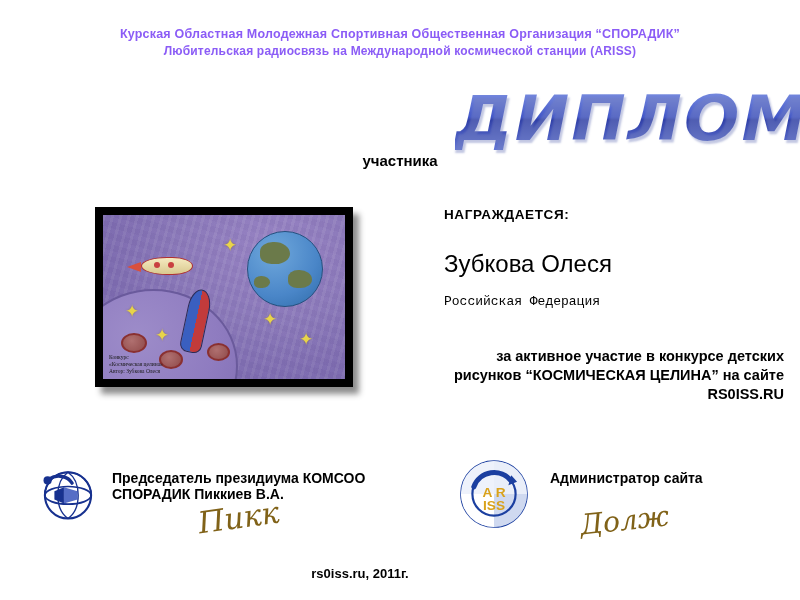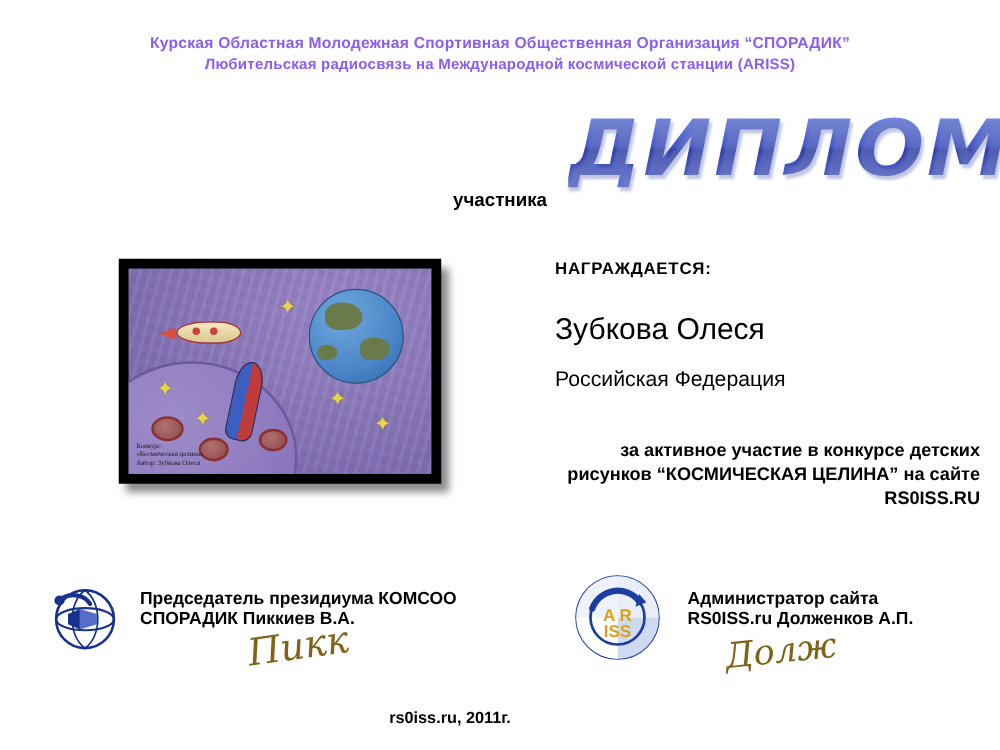--- a/index.html
+++ b/index.html
@@ -201,22 +201,23 @@
     color: #000;
     letter-spacing: 0.6px;
   }
   .award-name {
     margin-top: 28px;
     font-size: 24px;
     color: #000;
   }
   .award-country {
     margin-top: 16px;
-    font-size: 17px;
-    color: #000;
+    font-size: 13px;
+    color: #000;
+    font-family: Liberation Mono, monospace;
   }
   .award-reason {
     margin-top: 38px;
     font-size: 14.5px;
     font-weight: bold;
     line-height: 19px;
     color: #000;
     text-align: right;
   }
 
@@ -382,20 +383,19 @@
       <path d="M50 50 L50 96 A46 46 0 0 1 4 50 Z" fill="#ffffff"></path>
       <path d="M50 50 L4 50 A46 46 0 0 1 50 4 Z" fill="#eef2fb"></path>
       <circle cx="50" cy="50" r="30" fill="none" stroke="#1b3fa0" stroke-width="3"></circle>
       <path d="M22 40 A30 30 0 0 1 74 32" fill="none" stroke="#1b3fa0" stroke-width="7" stroke-linecap="round"></path>
       <path d="M74 24 L82 33 L70 38 Z" fill="#1b3fa0"></path>
       <text x="50" y="54" text-anchor="middle" font-family="Liberation Sans, sans-serif" font-size="19" font-weight="bold" fill="#d9a21b">A R</text>
       <text x="50" y="72" text-anchor="middle" font-family="Liberation Sans, sans-serif" font-size="19" font-weight="bold" fill="#d9a21b">ISS</text>
     </svg>
     <div class="sign-text">
       <div>Администратор сайта</div>
-      <div>RS0ISS.ru Долженков А.П.</div>
     </div>
   </div>
 
   <div class="signature sig-right">Долж</div>
 </div>
 
 <div class="footer">rs0iss.ru, 2011г.</div>
 
 </body></html>

